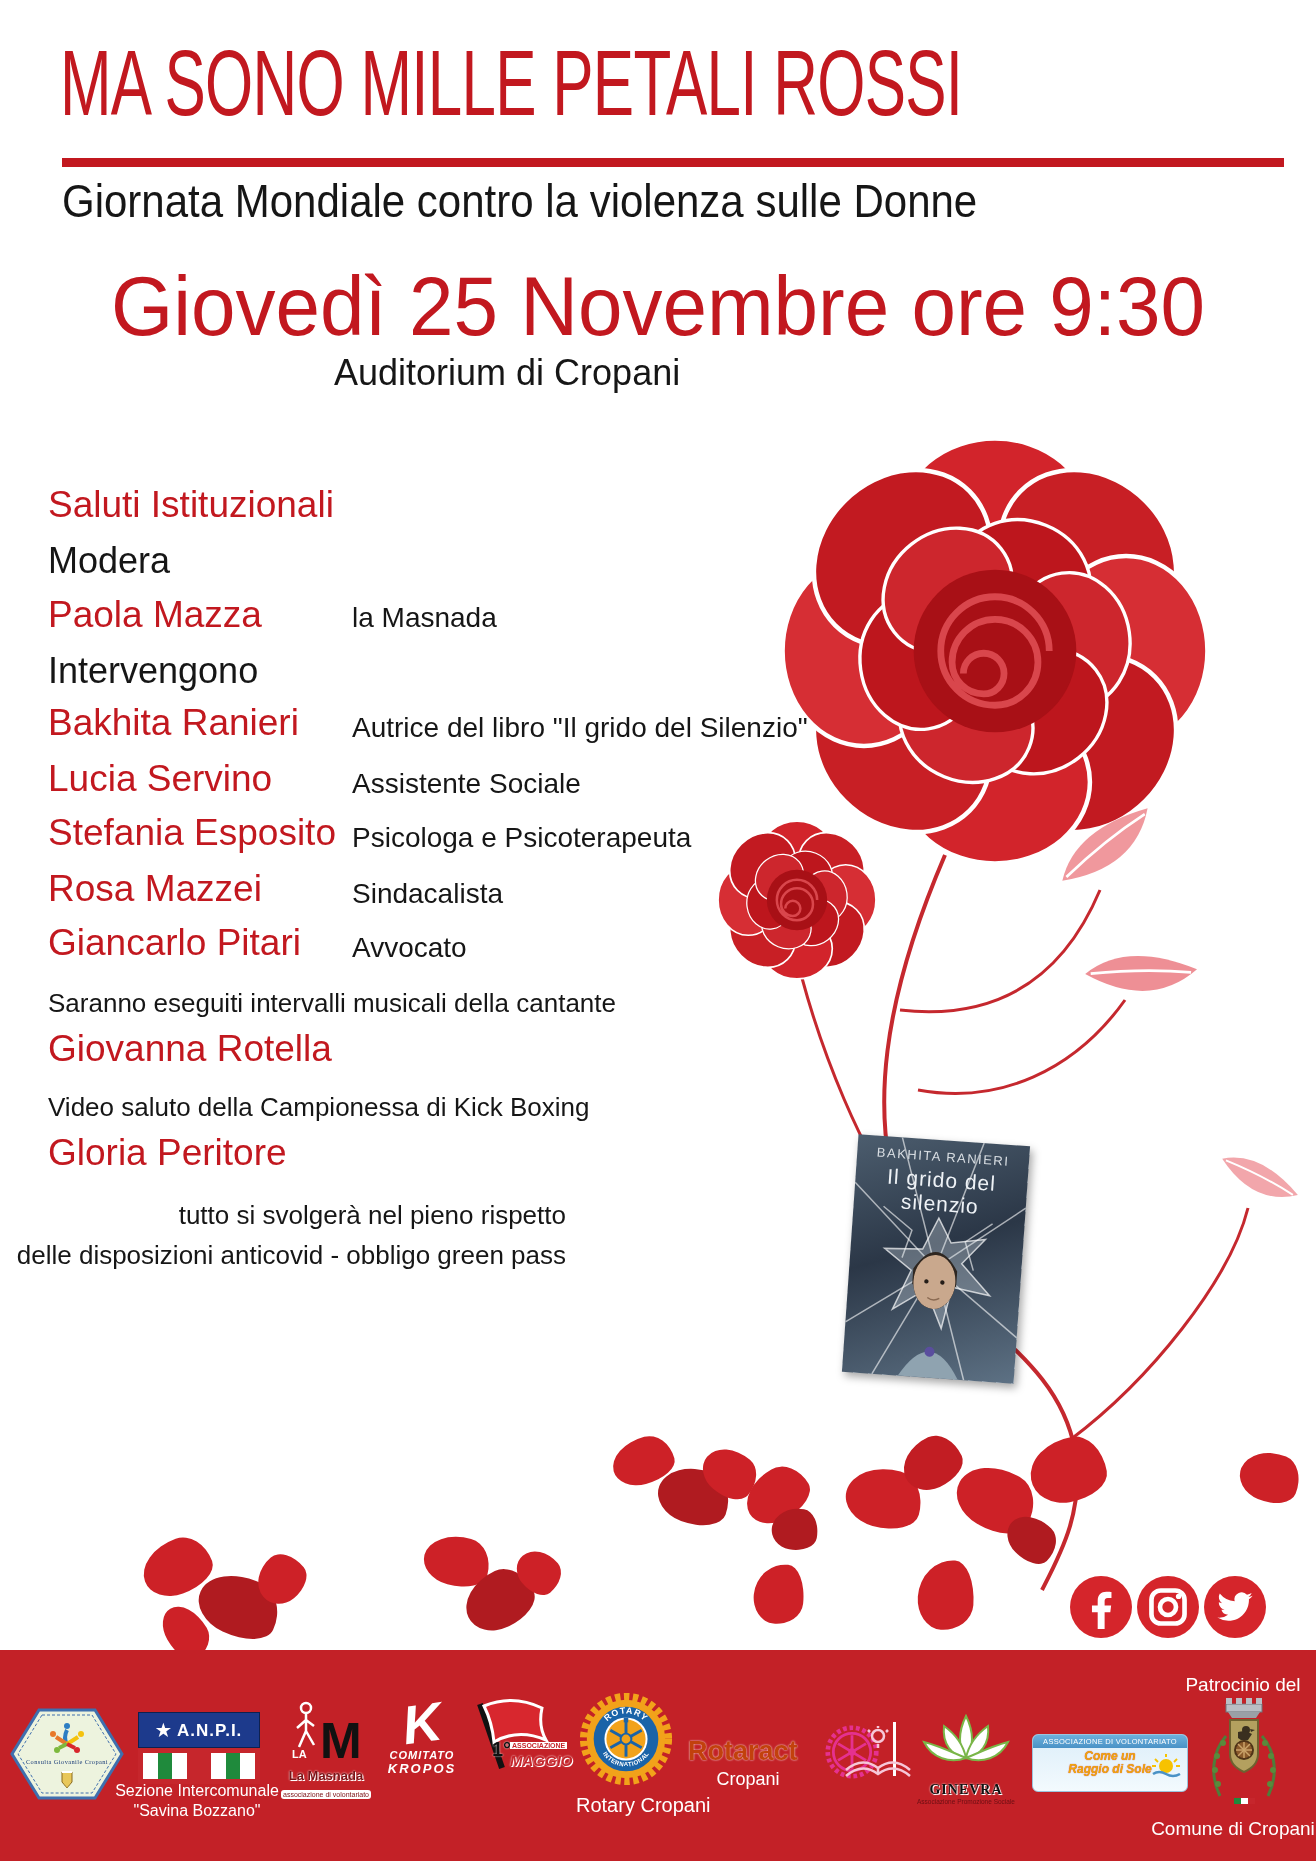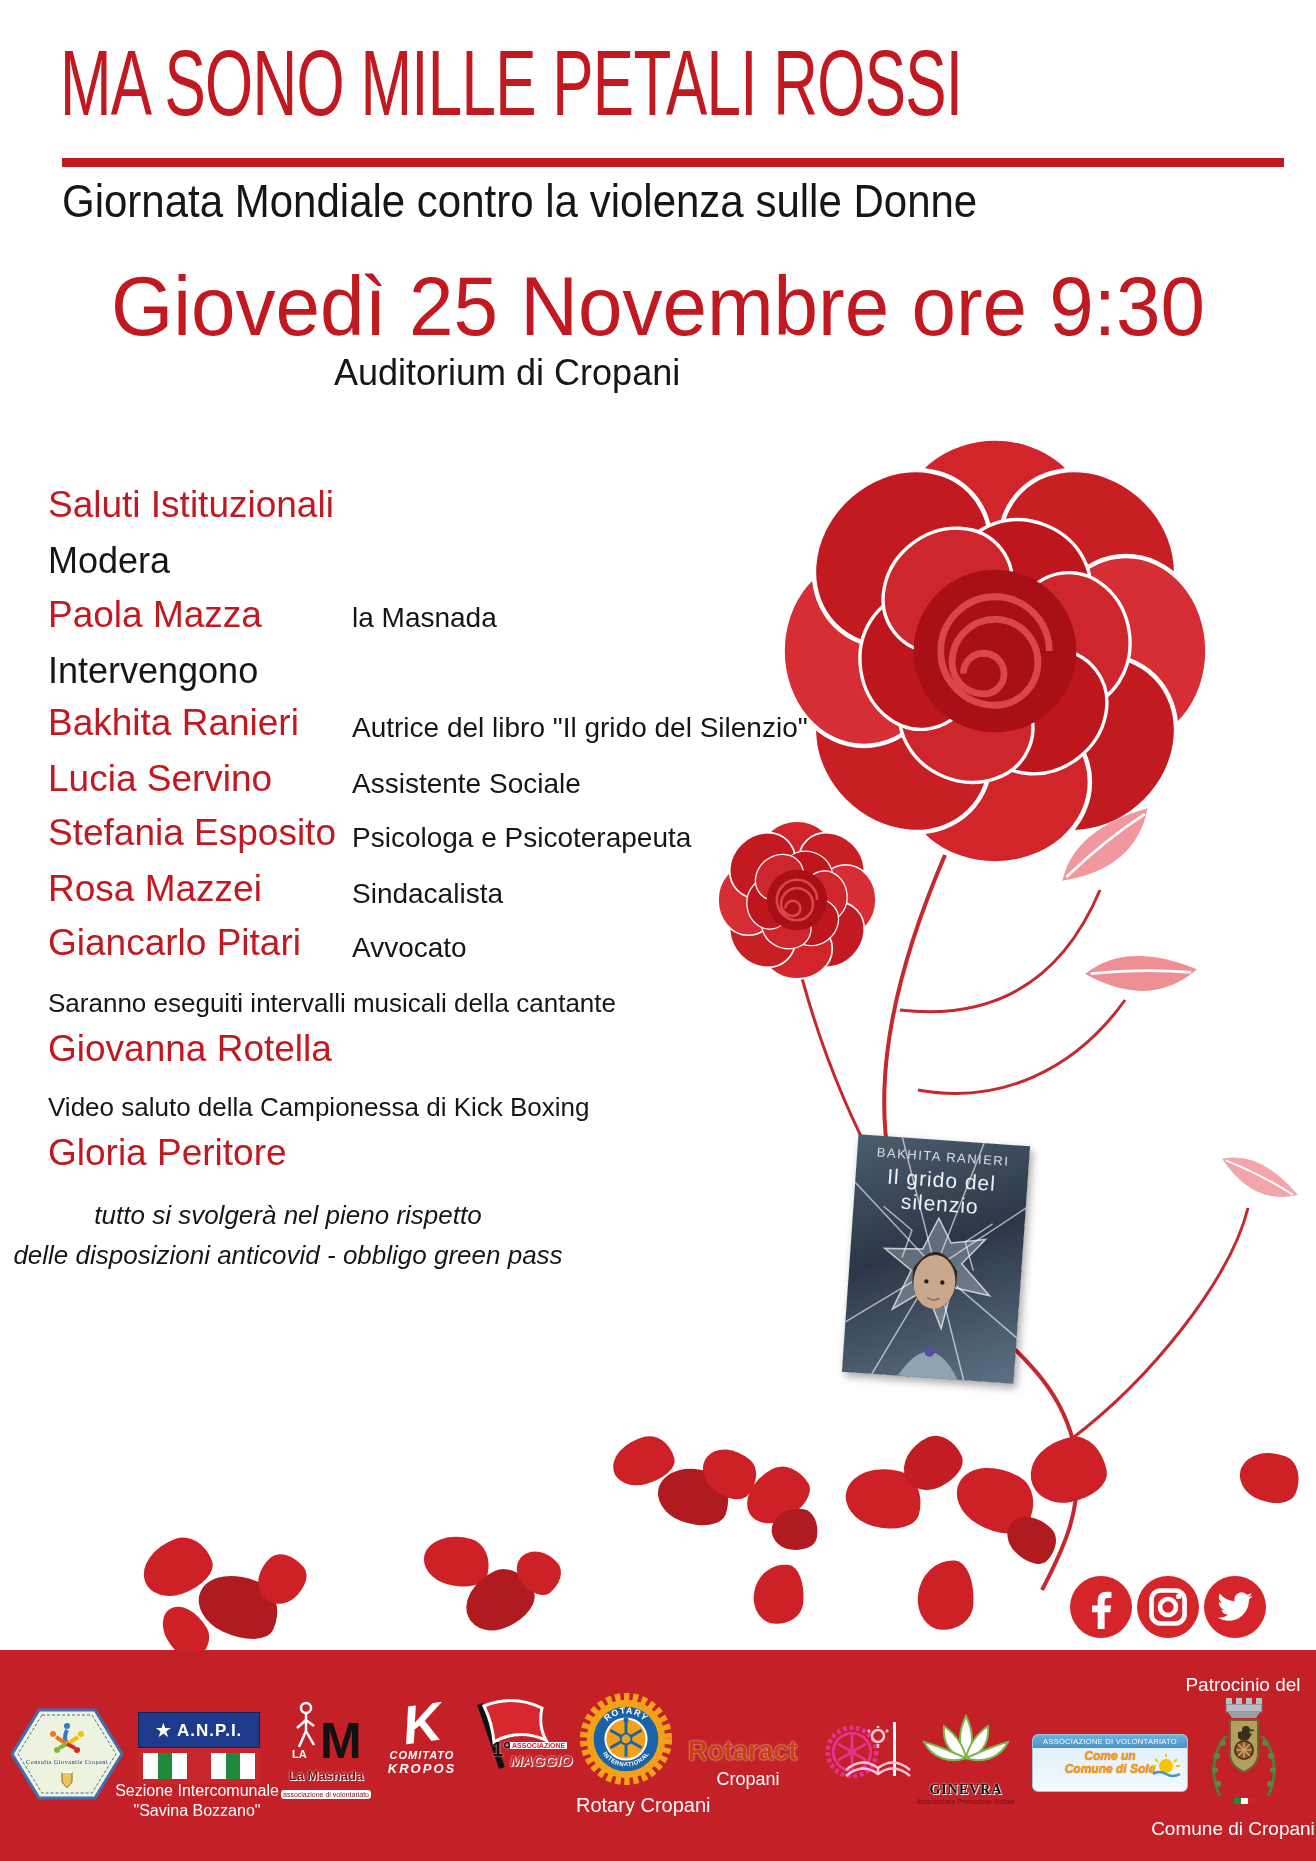--- a/index.html
+++ b/index.html
@@ -13,21 +13,21 @@
   .subtitle{left:62px;top:176px;font-size:42px;color:#161616;white-space:nowrap;
             transform:scaleY(1.08);transform-origin:left top;z-index:5;}
   .dateline{left:0;right:0;top:258px;text-align:center;font-size:80px;color:#c2181f;
             white-space:nowrap;transform:scaleY(1.05);transform-origin:center top;z-index:5;}
   .venue{left:294px;top:352px;font-size:36px;color:#161616;white-space:nowrap;z-index:5;margin-left:40px;}
   
   .rname{left:48px;font-size:37px;color:#c2181f;white-space:nowrap;z-index:5;}
   .rlabel{left:48px;font-size:36px;color:#161616;white-space:nowrap;z-index:5;}
   .rrole{left:352px;font-size:28px;color:#161616;white-space:nowrap;z-index:5;}
   .note{left:48px;font-size:26px;color:#161616;white-space:nowrap;z-index:5;}
-  .covid{left:10px;width:556px;text-align:center;font-size:26px;color:#161616;z-index:5;font-style:italic;}
+  .covid{left:10px;width:556px;text-align:right;font-size:26px;color:#161616;z-index:5;}
   
   .decor{left:0;top:0;width:1316px;height:1861px;pointer-events:none;z-index:1;}
   .rose{z-index:2;}
   .petal{position:absolute;background:#cd2127;z-index:2;
          border-radius:62% 38% 55% 45%/55% 62% 38% 45%;}
   .leaf{position:absolute;z-index:2;}
   
   .book{left:850px;top:1140px;width:172px;height:238px;transform:rotate(4deg);z-index:6;
         background:linear-gradient(160deg,#4c5d6e 0%,#2b3747 45%,#5d7184 100%);
         box-shadow:3px 4px 8px rgba(0,0,0,.35);}
@@ -341,21 +341,21 @@
         <path d="M90 30 C74 34 58 42 48 46 C64 52 82 46 90 30 Z"></path>
       </g>
     </svg>
     <div style="font-size:14px;font-weight:bold;font-family:'Liberation Serif',serif;color:#111;text-shadow:0 0 2px #fff,1px 1px 0 #fff;letter-spacing:1px">GINEVRA</div>
     <div style="font-size:6.5px;color:#6b0f13">Associazione Promozione Sociale</div>
   </div>
 
   <div class="sp" style="left:1032px;top:1734px;width:154px;height:56px;background:linear-gradient(#dceef9,#f3fafe);border-radius:6px;border:1px solid #9cc4dd;overflow:hidden">
     <div style="background:linear-gradient(#6db1dd,#4a92c6);color:#fff;font-size:7.5px;text-align:center;padding:2px 0;letter-spacing:.3px">ASSOCIAZIONE DI VOLONTARIATO</div>
     <div style="font-size:12px;font-weight:bold;font-style:italic;color:#f0a70c;text-shadow:0 0 1px #c6262c;text-align:center;line-height:1.1;margin-top:2px">Come un</div>
-    <div style="font-size:12px;font-weight:bold;font-style:italic;color:#f0a70c;text-shadow:0 0 1px #c6262c;text-align:center;line-height:1.1">Comune di Sole</div>
+    <div style="font-size:12px;font-weight:bold;font-style:italic;color:#f0a70c;text-shadow:0 0 1px #c6262c;text-align:center;line-height:1.1">Raggio di Sole</div>
     <svg width="34" height="26" viewBox="0 0 34 26" style="position:absolute;right:4px;top:18px">
       <circle cx="17" cy="13" r="7" fill="#f7c200"></circle>
       <g stroke="#f7c200" stroke-width="2">
           <line x1="17" y1="1" x2="17" y2="4"></line>
           <line x1="6" y1="6" x2="9" y2="9"></line>
           <line x1="28" y1="6" x2="25" y2="9"></line>
           <line x1="3" y1="13" x2="7" y2="13"></line>
           <line x1="31" y1="13" x2="27" y2="13"></line>
         </g>
       <path d="M4 21 Q10 17 17 21 Q24 25 31 21" stroke="#4a92c6" stroke-width="2.5" fill="none"></path>

